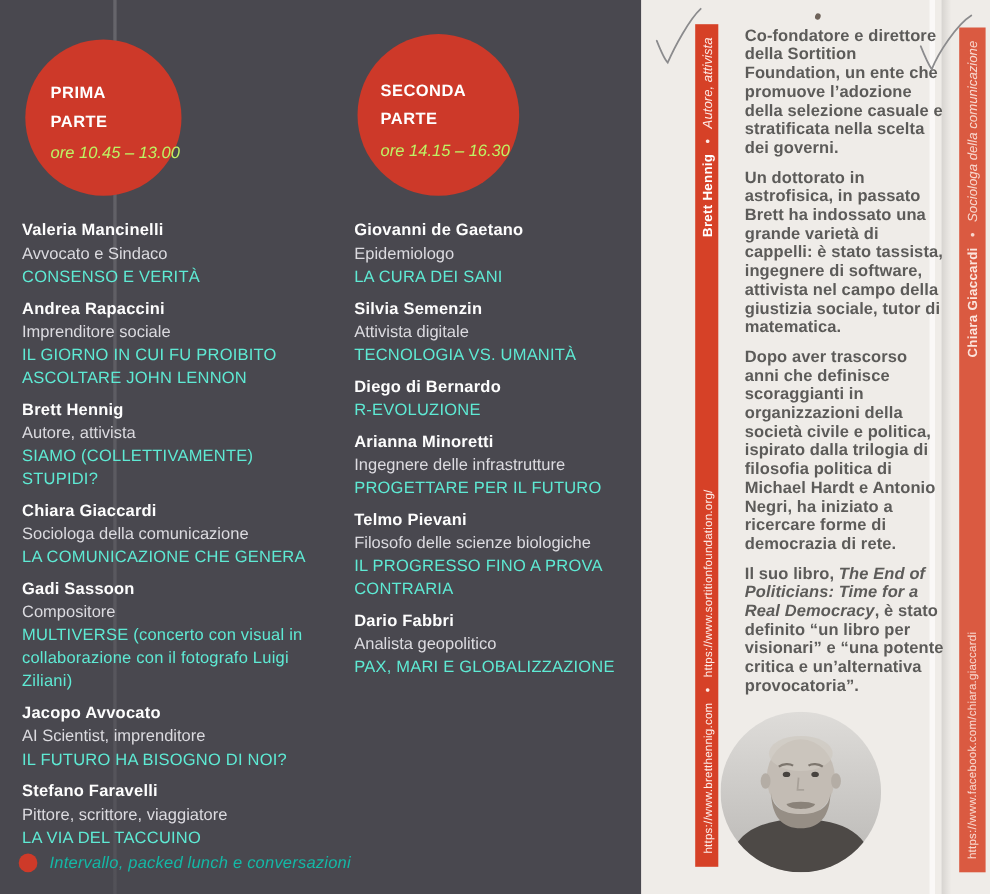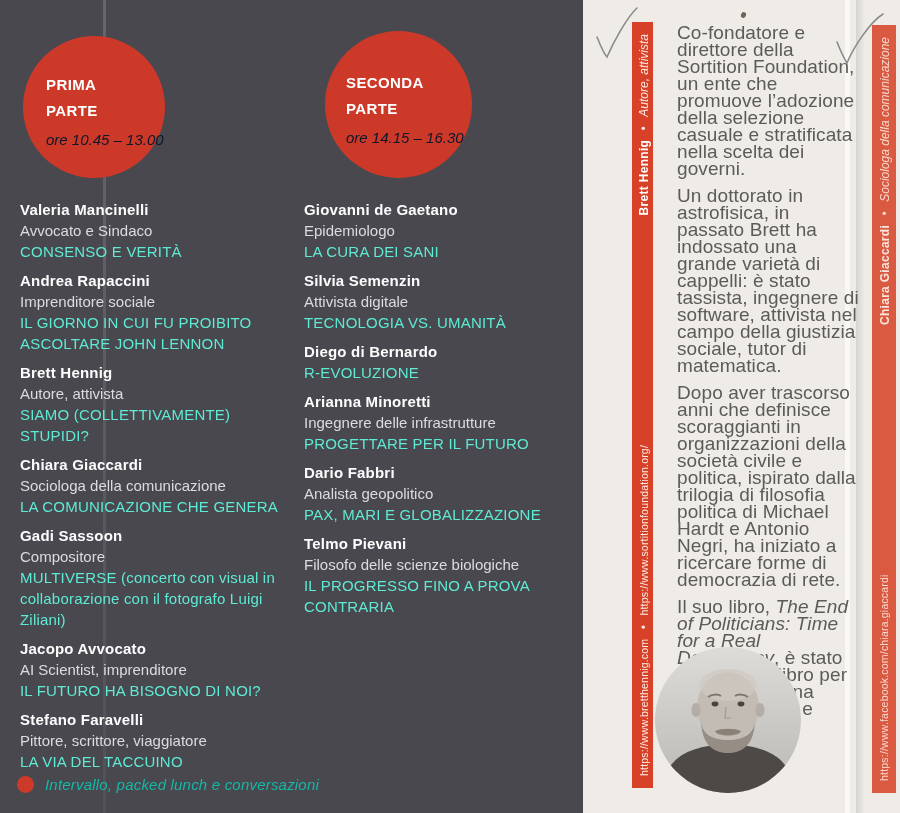--- a/index.html
+++ b/index.html
@@ -8,25 +8,25 @@
 
   
   .dark-panel { position:absolute; left:0; top:0; width:583px; height:813px; background:#49484f; }
   .fold-line { position:absolute; left:103px; top:0; width:3px; height:813px;
                background:linear-gradient(to bottom, rgba(255,255,255,.16), rgba(255,255,255,.05)); }
 
   .part-circle { position:absolute; border-radius:50%; background:#cd3929; color:#fff; }
   .circle-1 { left:23px; top:36px; width:142px; height:142px; padding:36px 0 0 23px; }
   .circle-2 { left:325px; top:31px; width:147px; height:147px; padding:39px 0 0 21px; }
   .circle-title { font-size:15px; font-weight:700; line-height:26px; letter-spacing:.4px; }
-  .circle-time { font-size:15px; font-style:italic; margin-top:7px; color:#0f172a; }
+  .circle-time { font-size:15px; font-style:italic; margin-top:7px; color:#bef264; }
 
   .col { position:absolute; top:199px; }
   .col-1 { left:20px;  width:282px; }
-  .col-2 { left:304px; width:262px; }
+  .col-2 { left:322px; width:262px; }
   .entry { margin-bottom:8px; font-size:15px; line-height:21px; }
   .s-name { font-weight:700; color:#fdfdfd; letter-spacing:.2px; }
   .s-role { color:#dcdbe0; }
   .s-talk { color:#5eead4; letter-spacing:.2px; }
 
   .footer-note { position:absolute; left:17px; top:776px; display:flex; align-items:center; }
   .red-dot { width:17px; height:17px; border-radius:50%; background:#ce3a29; margin-right:11px; }
   .footer-text { font-size:15px; font-style:italic; color:#14b8a6; letter-spacing:.2px; }
 
   
@@ -44,21 +44,21 @@
   .vbar-left  .vbar-inner { width:766px; height:21px; }
   .vbar-right .vbar-inner { width:768px; height:24px; }
   .vb-name { font-weight:700; font-size:12px; color:#ffffff; letter-spacing:.3px; }
   .vb-role { font-style:italic; font-size:12px; color:#fde9e4; }
   .vb-sep  { font-size:12px; color:#fde9e4; margin:0 5px; }
   .vb-url  { font-size:10.5px; color:#fdece7; letter-spacing:.2px; }
   .vbar-right .vb-name { color:#fbe4dd; }
   .vbar-right .vb-role, .vbar-right .vb-url, .vbar-right .vb-sep { color:#f8d8cf; }
 
   .bio { position:absolute; left:677px; top:24px; width:183px; color:#5c5b59; }
-  .bio p { font-size:19px; line-height:17px; margin-bottom:10px; letter-spacing:.1px; }
+  .bio p { font-size:15px; line-height:17px; margin-bottom:10px; letter-spacing:.1px;font-weight:bold; }
   .book-title { font-style:italic; }
 
   .portrait { position:absolute; left:655px; top:647px; width:146px; height:146px; }
 
   .pen-mark { position:absolute; }
   .pen-dot { position:absolute; left:741px; top:12px; width:5px; height:6px; border-radius:50%;
              background:#6e635a; transform:rotate(20deg); }
 </style>
 </head>
 <body>
@@ -132,28 +132,28 @@
       <div class="entry">
         <div class="s-name">Diego di Bernardo</div>
         <div class="s-talk">R-EVOLUZIONE</div>
       </div>
       <div class="entry">
         <div class="s-name">Arianna Minoretti</div>
         <div class="s-role">Ingegnere delle infrastrutture</div>
         <div class="s-talk">PROGETTARE PER IL FUTURO</div>
       </div>
       <div class="entry">
+        <div class="s-name">Telmo Pievani</div>
+        <div class="s-role">Filosofo delle scienze biologiche</div>
+        <div class="s-talk">IL PROGRESSO FINO A PROVA CONTRARIA</div>
+      </div>
+      <div class="entry">
         <div class="s-name">Dario Fabbri</div>
         <div class="s-role">Analista geopolitico</div>
         <div class="s-talk">PAX, MARI E GLOBALIZZAZIONE</div>
-      </div>
-      <div class="entry">
-        <div class="s-name">Telmo Pievani</div>
-        <div class="s-role">Filosofo delle scienze biologiche</div>
-        <div class="s-talk">IL PROGRESSO FINO A PROVA CONTRARIA</div>
       </div>
     </div>
 
     <div class="footer-note">
       <span class="red-dot"></span>
       <span class="footer-text">Intervallo, packed lunch e conversazioni</span>
     </div>
   </div>
 
   <div class="right-panel"></div>

